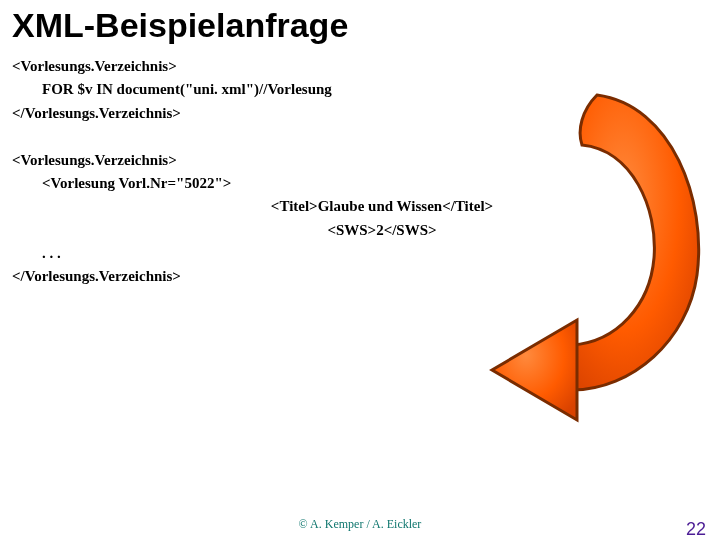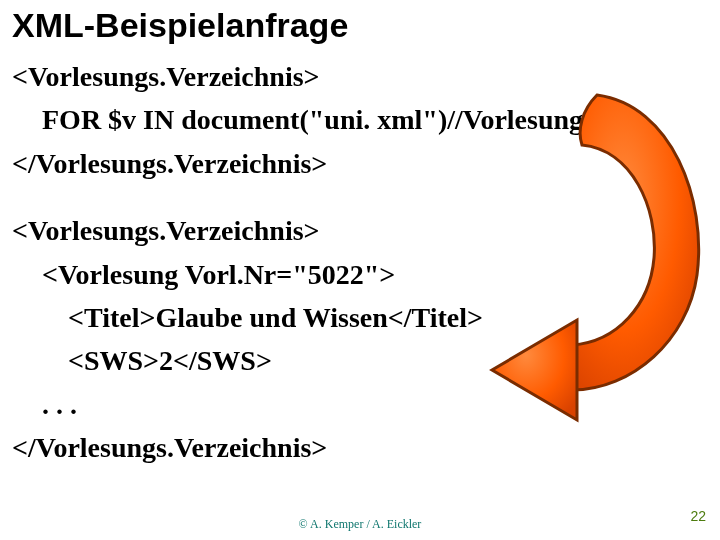--- a/index.html
+++ b/index.html
@@ -23,43 +23,43 @@
   .title {
     font-family: Arial, Helvetica, sans-serif;
     font-weight: 900;
     font-size: 34px;
     letter-spacing: 0px;
     margin: 0 0 10px 0;
   }
   .code {
     font-family: "Times New Roman", Times, serif;
     font-weight: 700;
-    font-size: 28px;
+    font-size: 15px;
     line-height: 1.55;
   }
   .code .ind1 { padding-left: 30px; display: block; }
-  .code .ind2 { padding-left: 56px; display: block; }
+  .code .ind2 { padding-left: 56px; display: block; text-align: center; }
   .block { margin-bottom: 24px; }
   .footer-center {
     position: absolute;
     bottom: 8px;
     left: 0;
     width: 100%;
     text-align: center;
     font-family: Liberation Serif, serif;
     font-size: 12px;
     color: #0f766e;
   }
   .footer-right {
     position: absolute;
-    bottom: 16px;
+    bottom: 0;
     right: 14px;
     font-family: Arial, Helvetica, sans-serif;
-    font-size: 14px;
-    color: #4d7c0f;
+    font-size: 18px;
+    color: #4c1d95;
   }
   .arrow-wrap {
     position: absolute;
     top: 90px;
     right: 8px;
     width: 230px;
     height: 340px;
     pointer-events: none;
   }
 </style>

